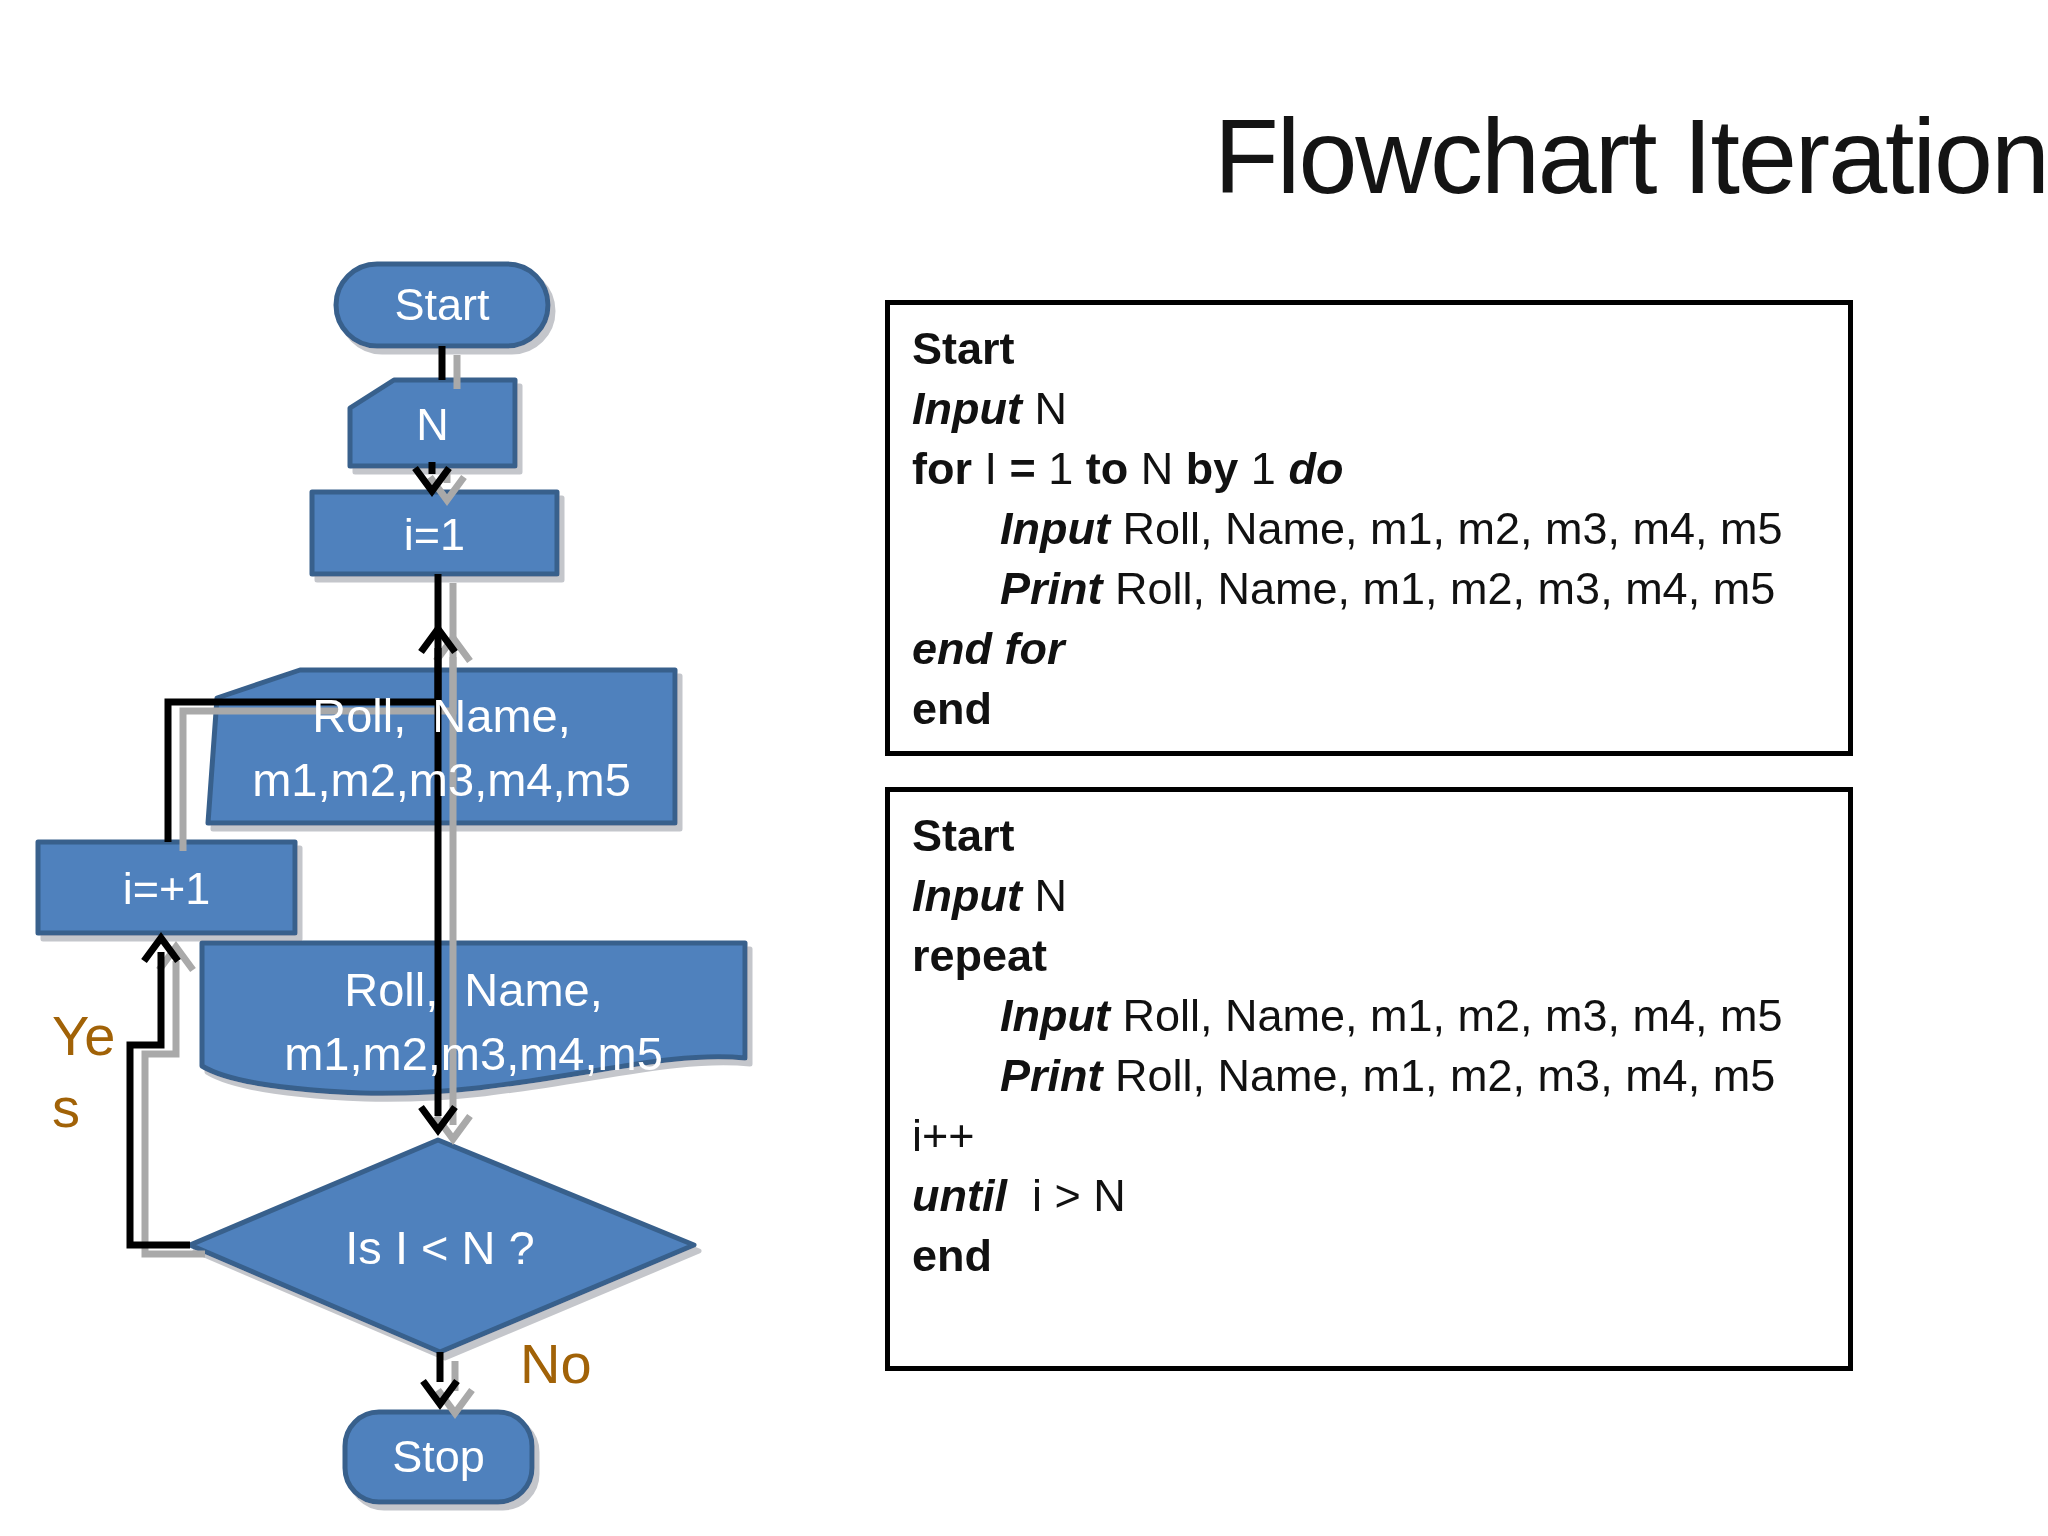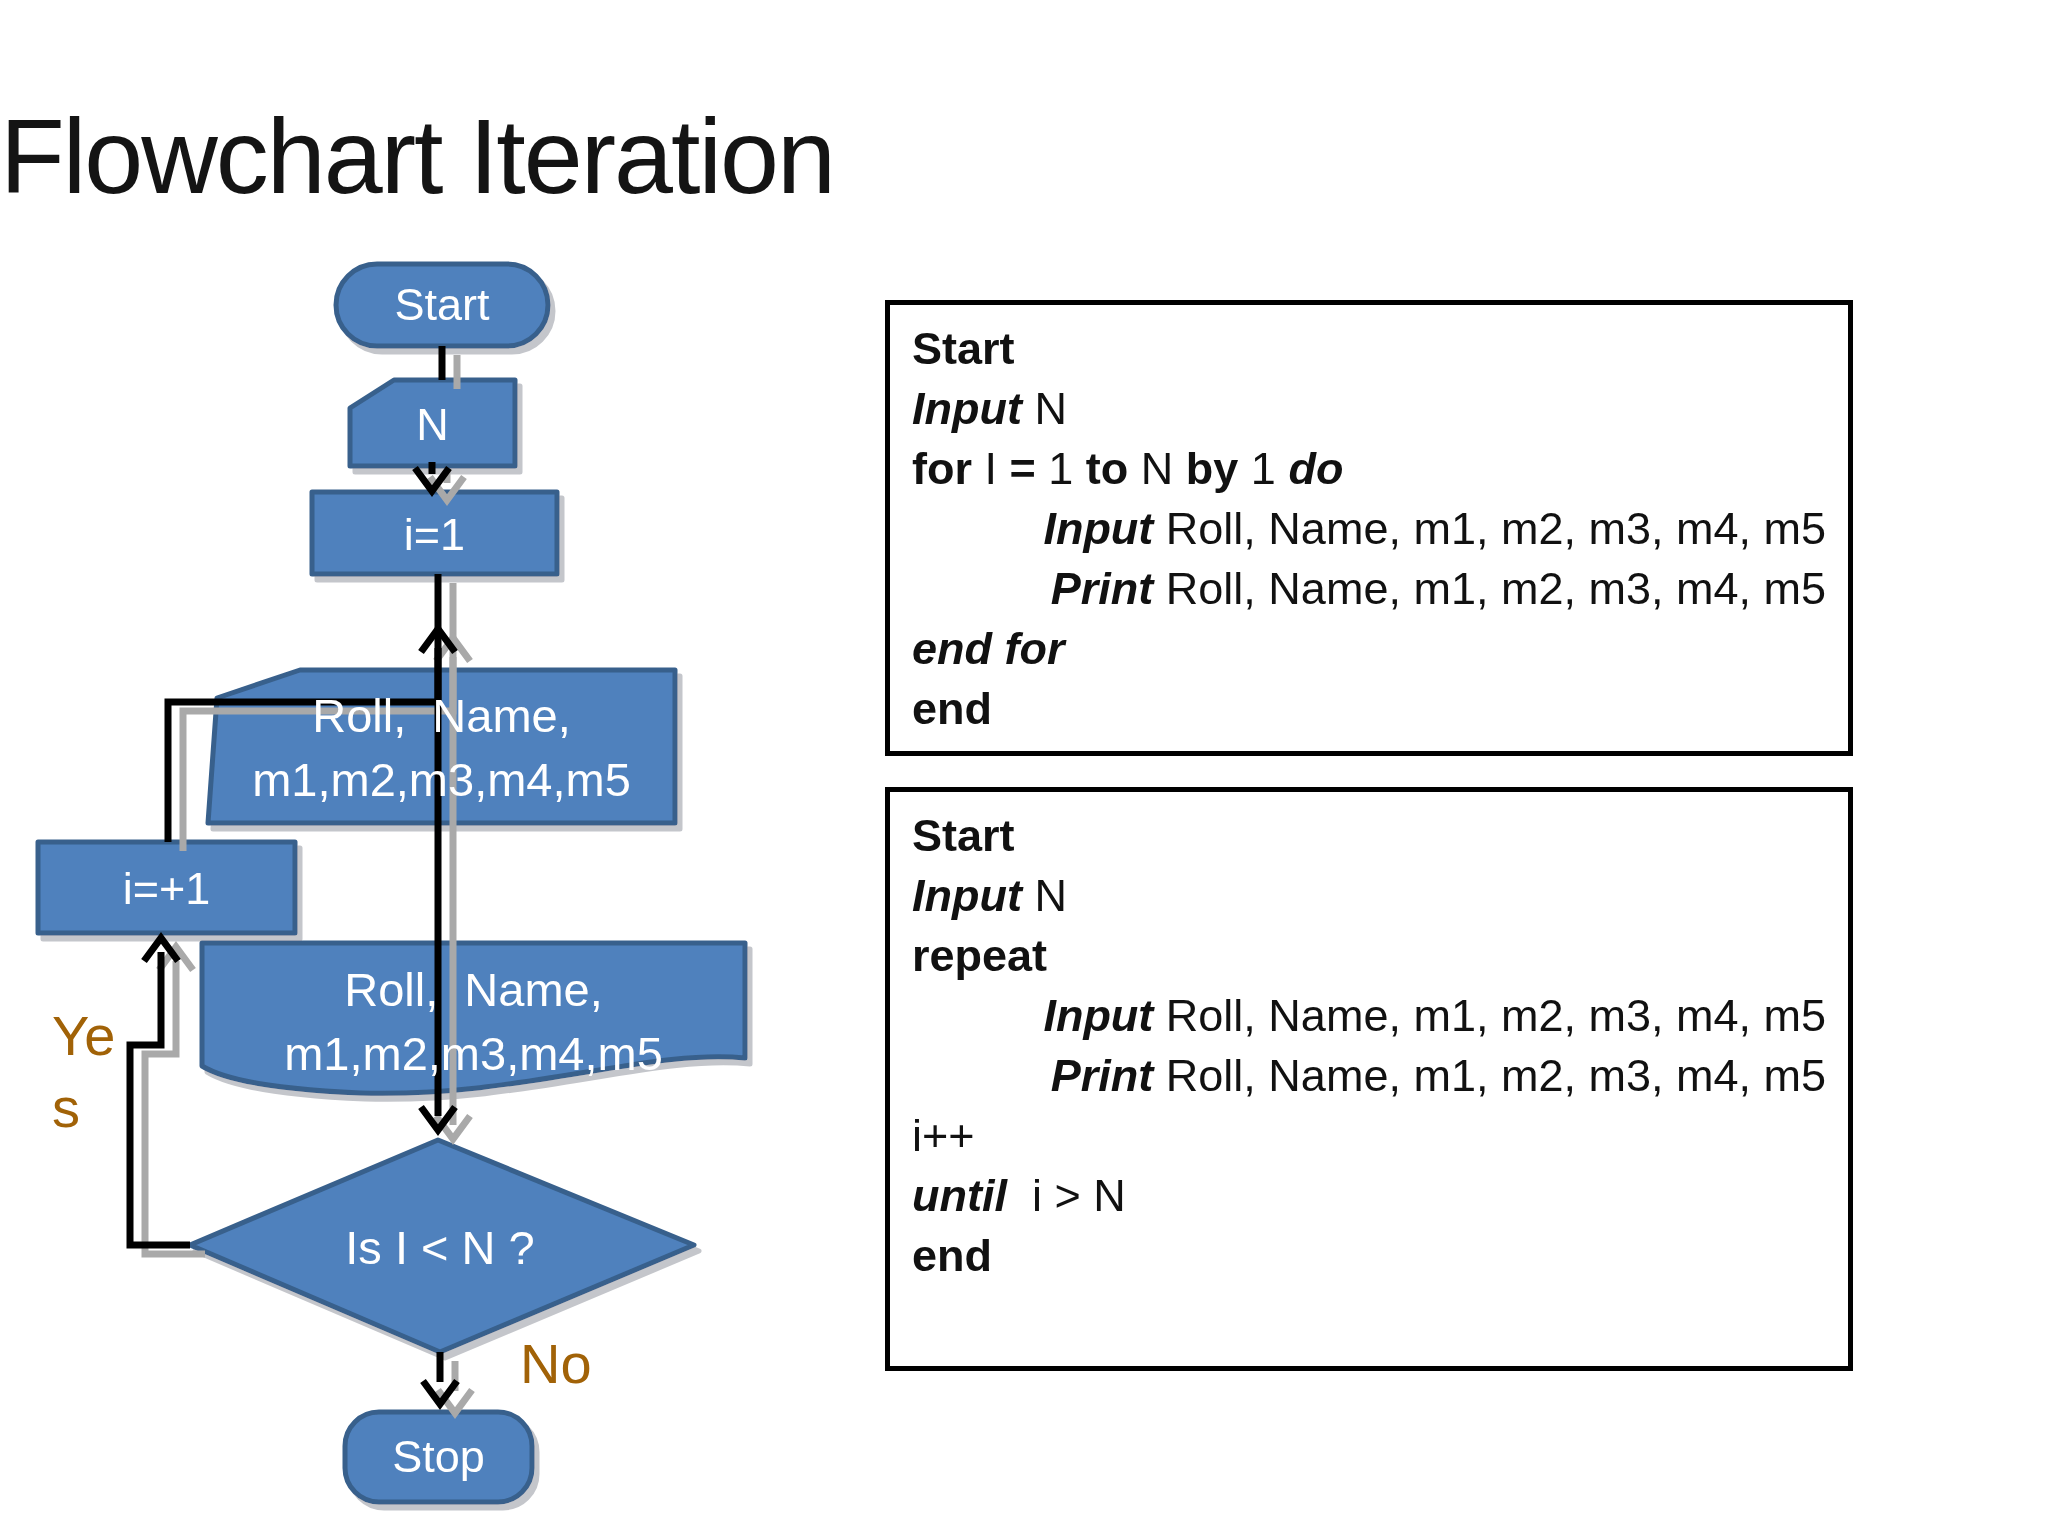--- a/index.html
+++ b/index.html
@@ -1,27 +1,27 @@
 <!DOCTYPE html>
 <html><head>
 <meta charset="utf-8">
 <style>
   html,body{margin:0;padding:0;background:#ffffff;}
   .slide{position:relative;width:2048px;height:1536px;background:#ffffff;overflow:hidden;
          font-family:"Liberation Sans", sans-serif;}
-  .title{position:absolute;left:0;top:96px;width:2048px;text-align:left;
+  .title{position:absolute;left:0;top:96px;width:2048px;text-align:right;
          font-size:106px;font-weight:400;color:#141414;letter-spacing:-2px;}
   svg.canvas{position:absolute;left:0;top:0;width:2048px;height:1536px;}
   .node-label{position:absolute;color:#ffffff;text-align:center;font-size:45px;line-height:1.1;}
   .node-label .ln{display:block;white-space:pre;line-height:64px;}
   .edge-label{position:absolute;color:#a16207;font-size:56px;line-height:72px;white-space:pre-line;}
   .code-box{position:absolute;border:5px solid #000000;background:#ffffff;
             box-sizing:border-box;padding:14px 22px;color:#111111;}
   .code-line{font-size:45px;line-height:60px;white-space:pre-wrap;}
-  .code-line.indent{padding-left:88px;text-align:right;}
+  .code-line.indent{padding-left:88px;}
   .code-line .s-b{font-weight:700;}
   .code-line .s-bi{font-weight:700;font-style:italic;}
   .code-line .s-r{font-weight:400;}
 </style>
 </head>
 <body>
 
 <div class="slide">
 
   <div class="title">Flowchart Iteration</div>

